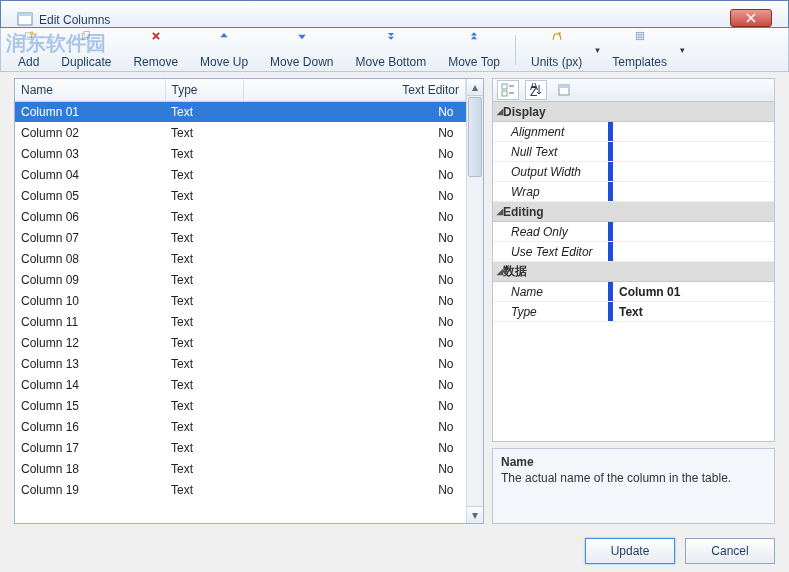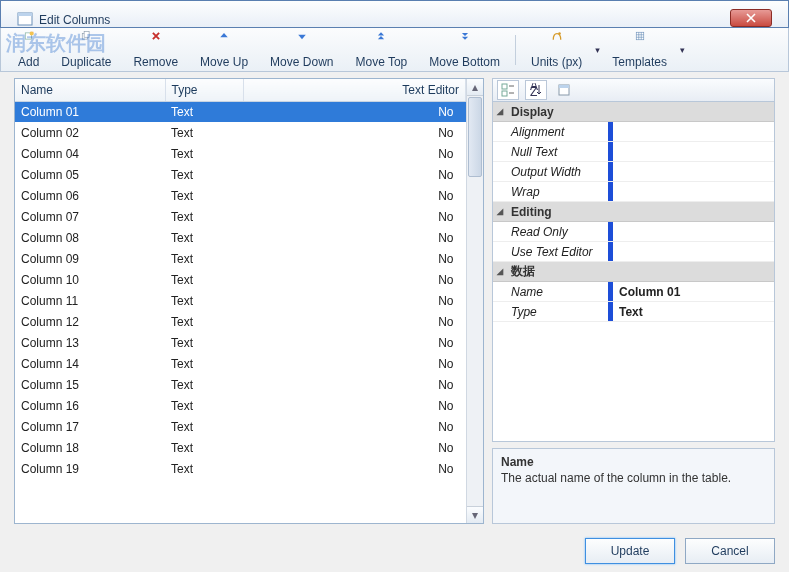--- a/index.html
+++ b/index.html
@@ -37,21 +37,21 @@
 tbody tr.selected td { background: #2f7bd9; color: #fff; }
 .vscroll { width: 17px; background: #eef1f5; border-left: 1px solid #d0d8e2; display: flex; flex-direction: column; }
 .vscroll .arrow { height: 17px; background: linear-gradient(#fafcfe,#e4ebf3); border-bottom: 1px solid #c8d0da; display:flex;align-items:center;justify-content:center;color:#667; }
 .vscroll .arrow.bot { border-top: 1px solid #c8d0da; border-bottom:none; margin-top:auto;}
 .vscroll .thumb { height: 80px; margin: 1px; background: linear-gradient(90deg,#e2e9f3,#cbd7e6); border: 1px solid #aebdd0; border-radius: 2px; }
 
 
 .pgtools { height: 24px; border: 1px solid #b8c7d9; background: linear-gradient(#fafcfe,#e8edf4); display: flex; align-items: center; padding: 0 4px; gap: 6px; }
 .pgtools .pgbtn { width: 22px; height: 20px; border: 1px solid #bac7d8; background: #fff; display:flex;align-items:center;justify-content:center; cursor:pointer; }
 .pgrid { flex: 1; border: 1px solid #b8c7d9; border-top: none; background: #fff; overflow: auto; margin-bottom: 6px; }
-.pcat { background: #dcdcdc; height: 20px; display: flex; align-items: center; padding-left: 18px; font-weight: bold; color: #333; border-bottom: 1px solid #c8c8c8; position: relative; }
+.pcat { background: #dcdcdc; height: 20px; display: flex; align-items: center; padding-left: 10px; font-weight: bold; color: #333; border-bottom: 1px solid #c8c8c8; position: relative; }
 .pcat::before { content: "◢"; position: absolute; left: 4px; font-size: 8px; color: #555; transform: rotate(0deg);}
 .prow { height: 20px; display: flex; border-bottom: 1px solid #eee; }
 .prow .pname { flex: 0 0 120px; padding-left: 18px; background: #fff; border-right: 5px solid #1d4ed8; display:flex;align-items:center; color:#222;font-style:italic; }
 .prow .pval { flex: 1; padding-left: 6px; display:flex;align-items:center; color:#222; }
 .prow .pval.bold { font-weight: bold; }
 
 .helpbox { height: 76px; border: 1px solid #b8c7d9; background: #f3f6fa; padding: 6px 8px; color: #333; }
 .helpbox .ht { font-weight: bold; margin-bottom: 2px; }
 .helpbox .hd { line-height: 1.3; }
 
@@ -108,31 +108,31 @@
     <span>Move Up</span>
   </div>
   <div class="tbtn">
     <svg viewBox="0 0 16 16">
         <path d="M8 13 L14 6 L2 6 Z" fill="#3a78d6"></path>
       </svg>
     <span>Move Down</span>
   </div>
   <div class="tbtn">
     <svg viewBox="0 0 16 16">
+        <path d="M8 8 L13 3 L3 3 Z" fill="#3a78d6"></path>
+        <path d="M8 14 L13 9 L3 9 Z" fill="#3a78d6"></path>
+      </svg>
+    <span>Move Bottom</span>
+  </div>
+  <div class="tbtn">
+    <svg viewBox="0 0 16 16">
         <path d="M8 2 L13 7 L3 7 Z" fill="#3a78d6"></path>
         <path d="M8 8 L13 13 L3 13 Z" fill="#3a78d6"></path>
       </svg>
     <span>Move Top</span>
-  </div>
-  <div class="tbtn">
-    <svg viewBox="0 0 16 16">
-        <path d="M8 8 L13 3 L3 3 Z" fill="#3a78d6"></path>
-        <path d="M8 14 L13 9 L3 9 Z" fill="#3a78d6"></path>
-      </svg>
-    <span>Move Bottom</span>
   </div>
   <div class="tsep"></div>
   <div class="tbtn">
     <svg viewBox="0 0 16 16">
         <path d="M2 14 Q2 4 8 4 Q14 4 14 14" fill="none" stroke="#d69a28" stroke-width="2"></path>
         <circle cx="12" cy="4" r="2" fill="#d69a28"></circle>
       </svg>
     <span>Units (px)</span>
   </div>
   <span class="tdrop">▾</span>
@@ -168,20 +168,25 @@
                 <td>Column 01</td>
                 <td>Text</td>
                 <td class="te">No</td>
               </tr>
               <tr>
                 <td>Column 02</td>
                 <td>Text</td>
                 <td class="te">No</td>
               </tr>
               <tr>
+                <td>Column 03</td>
+                <td>Text</td>
+                <td class="te">No</td>
+              </tr>
+              <tr>
                 <td>Column 04</td>
                 <td>Text</td>
                 <td class="te">No</td>
               </tr>
               <tr>
                 <td>Column 05</td>
                 <td>Text</td>
                 <td class="te">No</td>
               </tr>
               <tr>

